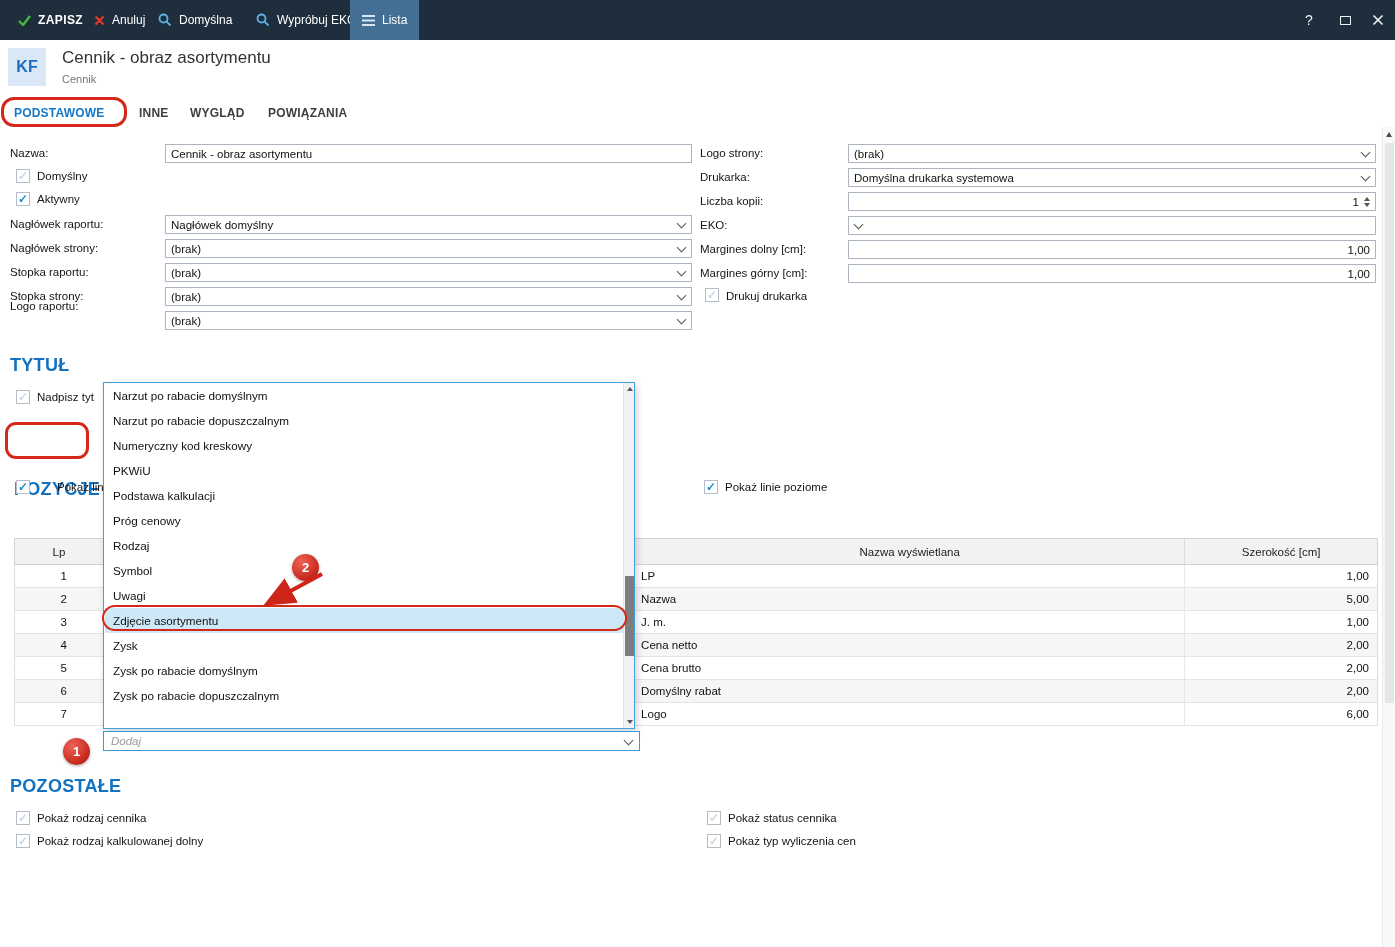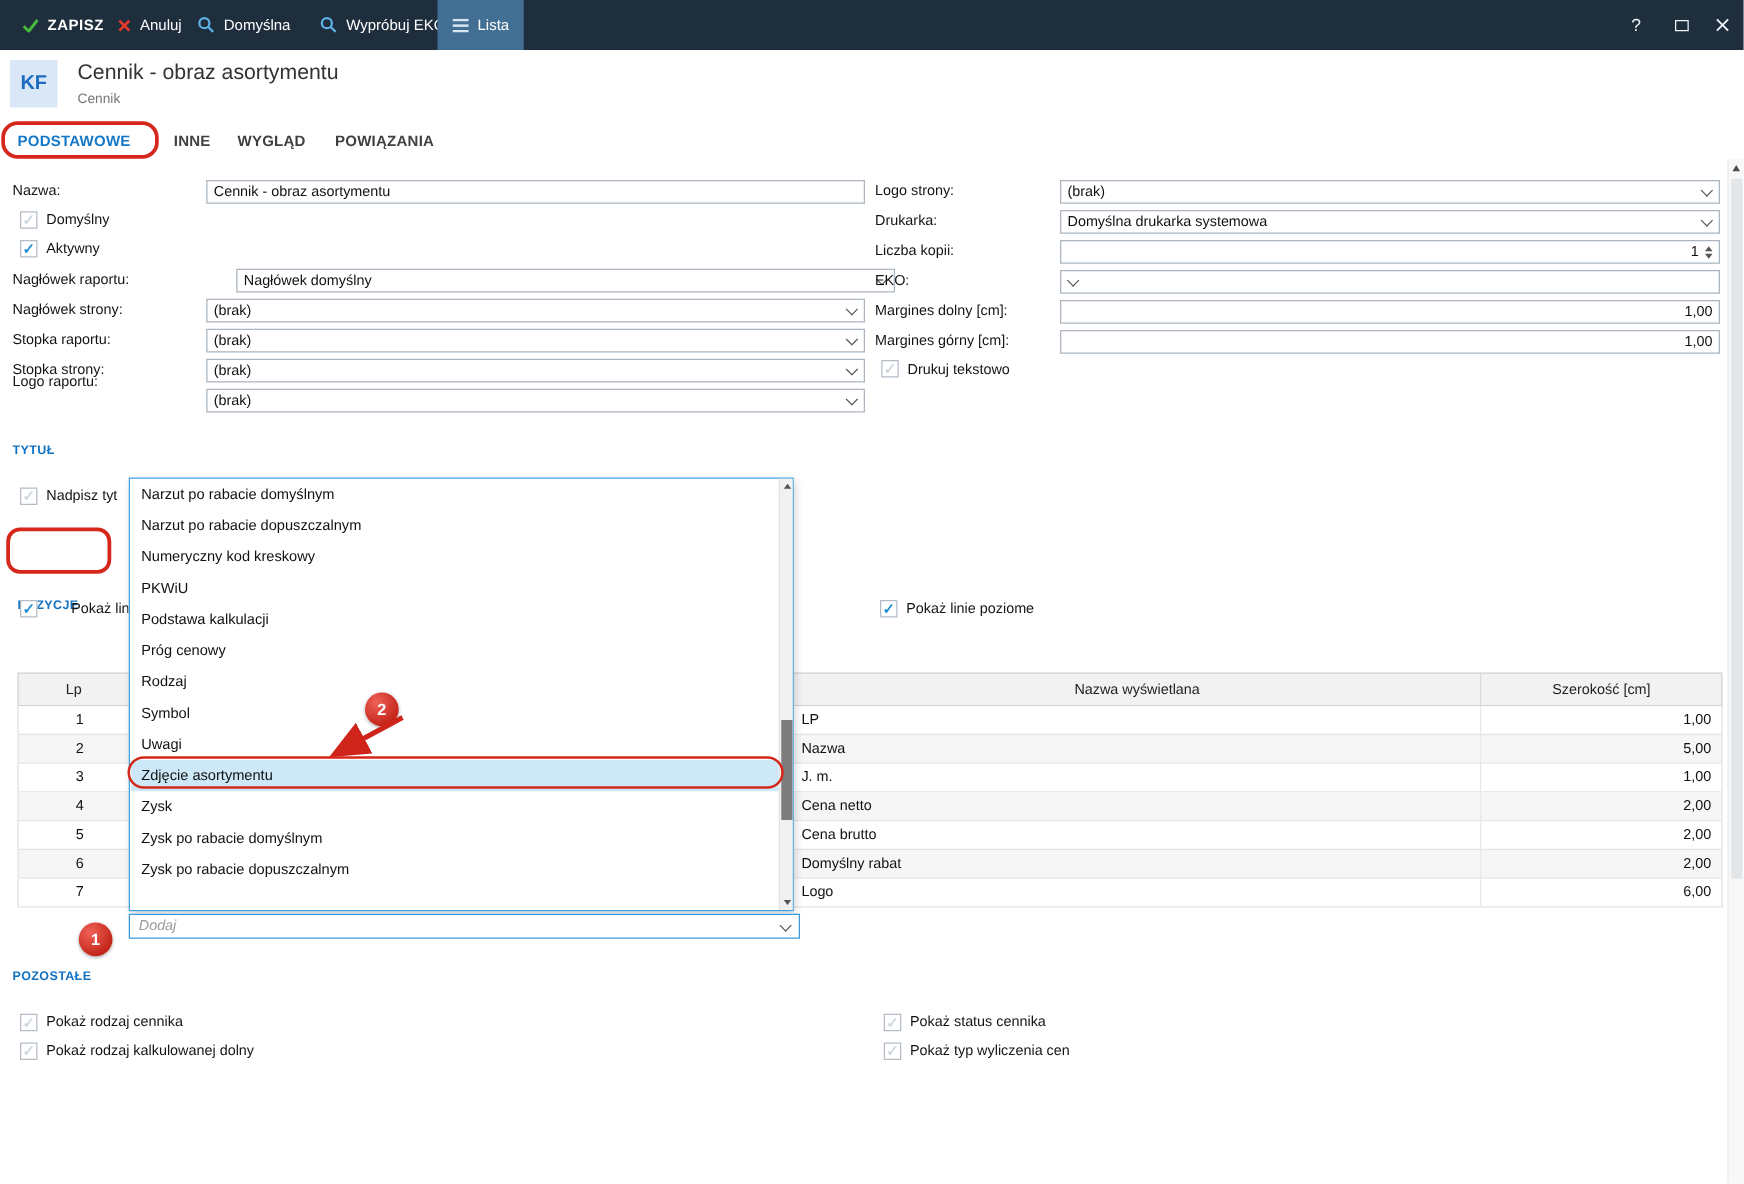--- a/index.html
+++ b/index.html
@@ -33,21 +33,21 @@
   .chev::before { content:""; position:absolute; left:1px; top:0; width:6px; height:6px; border-right:1.4px solid #555; border-bottom:1.4px solid #555; transform:rotate(45deg); }
   .spin { display:flex; flex-direction:column; justify-content:center; gap:2px; margin-left:5px; flex:0 0 auto; }
   .tri-up { width:0; height:0; border-left:3.5px solid transparent; border-right:3.5px solid transparent; border-bottom:4.5px solid #555; }
   .tri-dn { width:0; height:0; border-left:3.5px solid transparent; border-right:3.5px solid transparent; border-top:4.5px solid #555; }
 
   .cb { position:absolute; width:14px; height:14px; border:1px solid #b4bdc6; background:#fff; display:flex; align-items:center; justify-content:center; }
   .cb::after { content:"✓"; font-size:12px; font-weight:bold; margin-top:-1px; }
   .cb.on::after { color:#1b8ed2; }
   .cb.off::after { color:#ccd7de; }
 
-  .sect { position:absolute; font-size:10px; font-weight:bold; color:#1272c2; letter-spacing:.3px; white-space:nowrap; }
+  .sect { position:absolute; font-size:18px; font-weight:bold; color:#1272c2; letter-spacing:.3px; white-space:nowrap; }
 
   
   .tbl-hdr { position:absolute; left:14px; top:538px; width:1364px; height:27px; background:#f2f2f2; border:1px solid #d2d2d2; display:flex; font-size:11.5px; color:#222; }
   .tbl-hdr .hc { display:flex; align-items:center; justify-content:center; border-right:1px solid #dcdcdc; height:100%; }
   .tbl-rows { position:absolute; left:14px; top:565px; width:1364px; border-left:1px solid #dcdcdc; border-right:1px solid #dcdcdc; }
   .trow { display:flex; height:23px; border-bottom:1px solid #e4e4e4; font-size:11.5px; color:#111; background:#fff; }
   .trow.alt { background:#f6f6f6; }
   .tc { display:flex; align-items:center; height:100%; border-right:1px solid #e8e8e8; overflow:hidden; white-space:nowrap; }
   .tc.lp { width:89px; justify-content:flex-end; padding-right:36px; }
   .tc.mid { width:532px; }
@@ -146,21 +146,21 @@
   <span class="val">Cennik - obraz asortymentu</span>
 </div>
 
 <span class="cb off" style="left:16px;top:169px;"></span>
 <div class="lbl" style="left:37px;top:170px;">Domyślny</div>
 
 <span class="cb on" style="left:16px;top:192px;"></span>
 <div class="lbl" style="left:37px;top:193px;">Aktywny</div>
 
 <div class="lbl" style="left:10px;top:218px;">Nagłówek raportu:</div>
-<div class="fld" style="left:165px;top:215px;width:527px;margin-left:24px;">
+<div class="fld" style="left:165px;top:215px;width:527px;">
   <span class="val">Nagłówek domyślny</span>
   <span class="chev"></span>
 </div>
 
 <div class="lbl" style="left:10px;top:242px;">Nagłówek strony:</div>
 <div class="fld" style="left:165px;top:239px;width:527px;">
   <span class="val">(brak)</span>
   <span class="chev"></span>
 </div>
 
@@ -212,21 +212,21 @@
 <div class="fld" style="left:848px;top:240px;width:528px;">
   <span class="val right">1,00</span>
 </div>
 
 <div class="lbl" style="left:700px;top:267px;">Margines górny [cm]:</div>
 <div class="fld" style="left:848px;top:264px;width:528px;">
   <span class="val right">1,00</span>
 </div>
 
 <span class="cb off" style="left:705px;top:288px;"></span>
-<div class="lbl" style="left:726px;top:290px;">Drukuj tekstowo</div>
+<div class="lbl" style="left:726px;top:290px;">Drukuj drukarka</div>
 
 <div class="sect" style="left:10px;top:355px;">TYTUŁ</div>
 <span class="cb off" style="left:16px;top:390px;"></span>
 <div class="lbl" style="left:37px;top:391px;width:66px;overflow:hidden;">Nadpisz tyt</div>
 
 <div class="sect" style="left:14px;top:431px;margin-top:48px;">POZYCJE</div>
 
 <span class="cb on" style="left:16px;top:480px;"></span>
 <div class="lbl" style="left:37px;top:481px;width:66px;overflow:hidden;padding-left:20px;">Pokaż linie</div>
 

